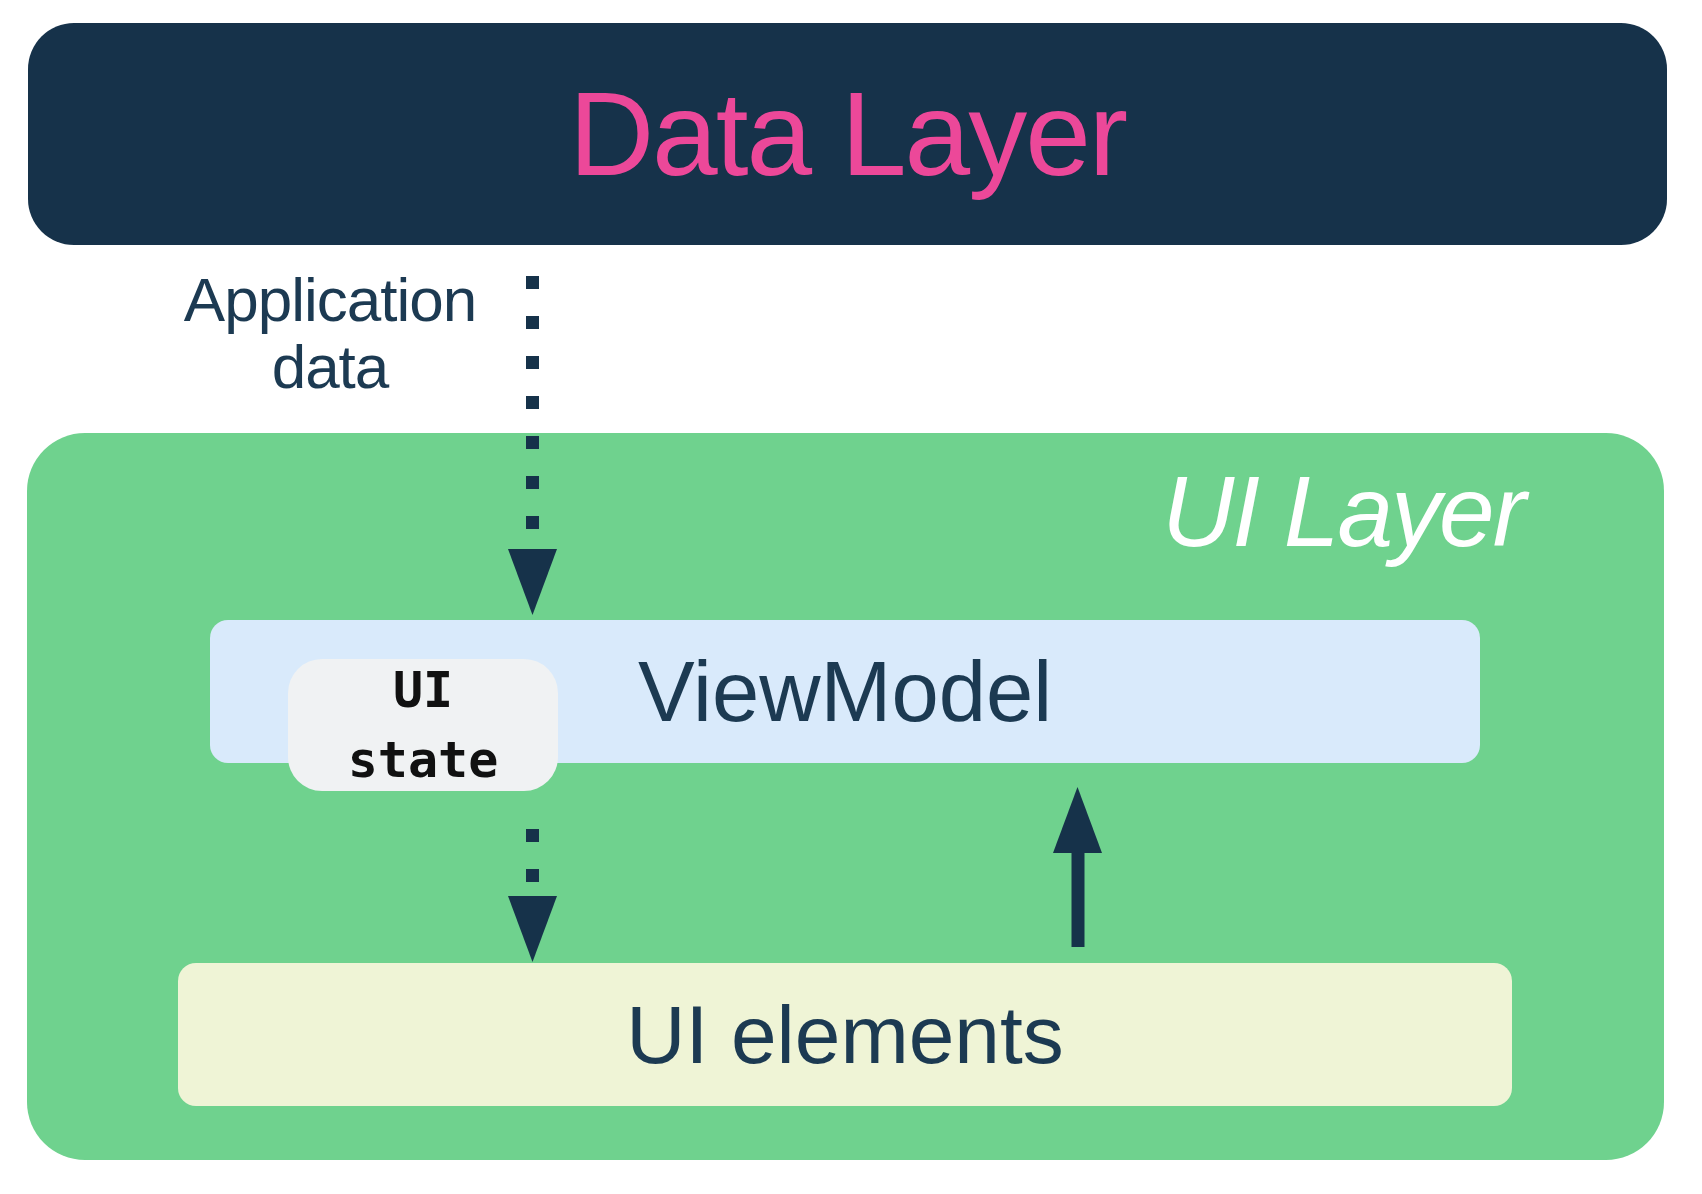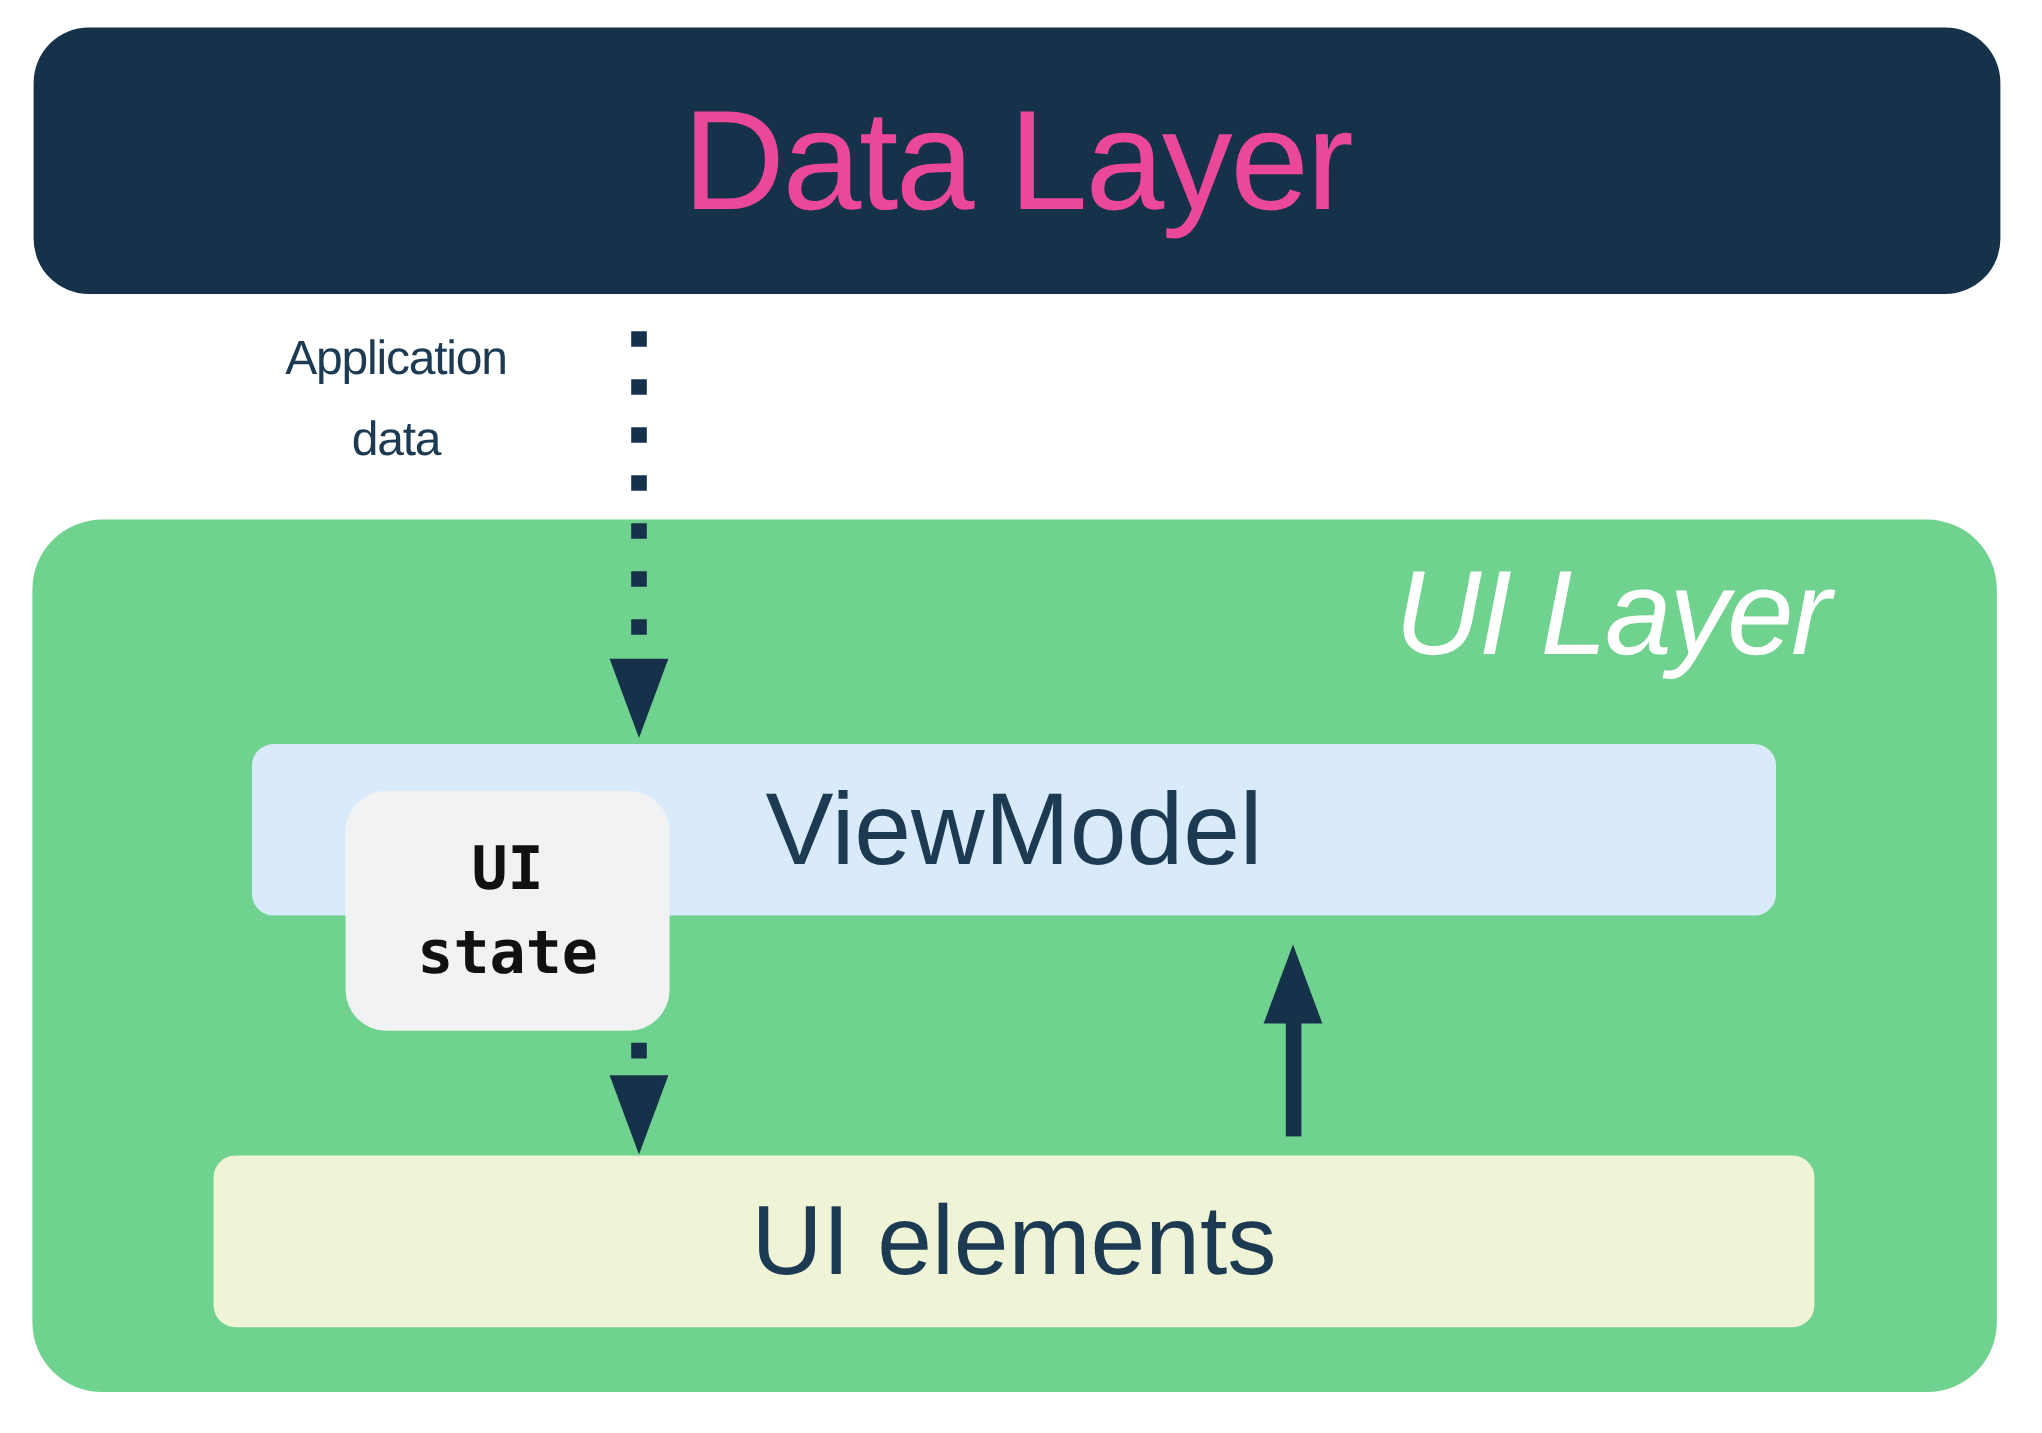--- a/index.html
+++ b/index.html
@@ -35,32 +35,32 @@
   .ui-elements{
     left:178px;top:963px;width:1334px;height:143px;border-radius:18px;
     background:var(--pale-yellow,#EFF4D6);
     display:flex;align-items:center;justify-content:center;z-index:2;
   }
   .ui-elements-label{color:var(--text-dark,#1C3A52);font-size:82px;line-height:1;}
 
   .arrow-layer{position:absolute;left:0;top:0;width:1702px;height:1194px;z-index:3;pointer-events:none;}
 
   .ui-state{
-    left:288px;top:659px;width:270px;height:200px;border-radius:34px;
+    left:288px;top:659px;width:270px;height:132px;border-radius:34px;
     background:var(--badge-gray,#F0F2F3);
     display:flex;align-items:center;justify-content:center;text-align:center;z-index:4;
   }
   .ui-state-label{
     font-family:"DejaVu Sans Mono",monospace;font-weight:bold;
     font-size:50px;line-height:70px;color:var(--badge-text,#111111);white-space:pre-line;
   }
 
   .application-data-label{
     position:absolute;left:80px;top:266px;width:500px;text-align:center;
-    font-size:40px;line-height:67px;letter-spacing:-1px;
+    font-size:62px;line-height:67px;letter-spacing:-1px;
     color:var(--text-dark,#1C3A52);white-space:pre-line;z-index:2;
   }
 
   .events-label{
     position:absolute;left:1167px;top:826px;font-size:60px;line-height:1;
     color:var(--text-dark,#1C3A52);z-index:3;
   }
 </style>
 </head>
 <body>

